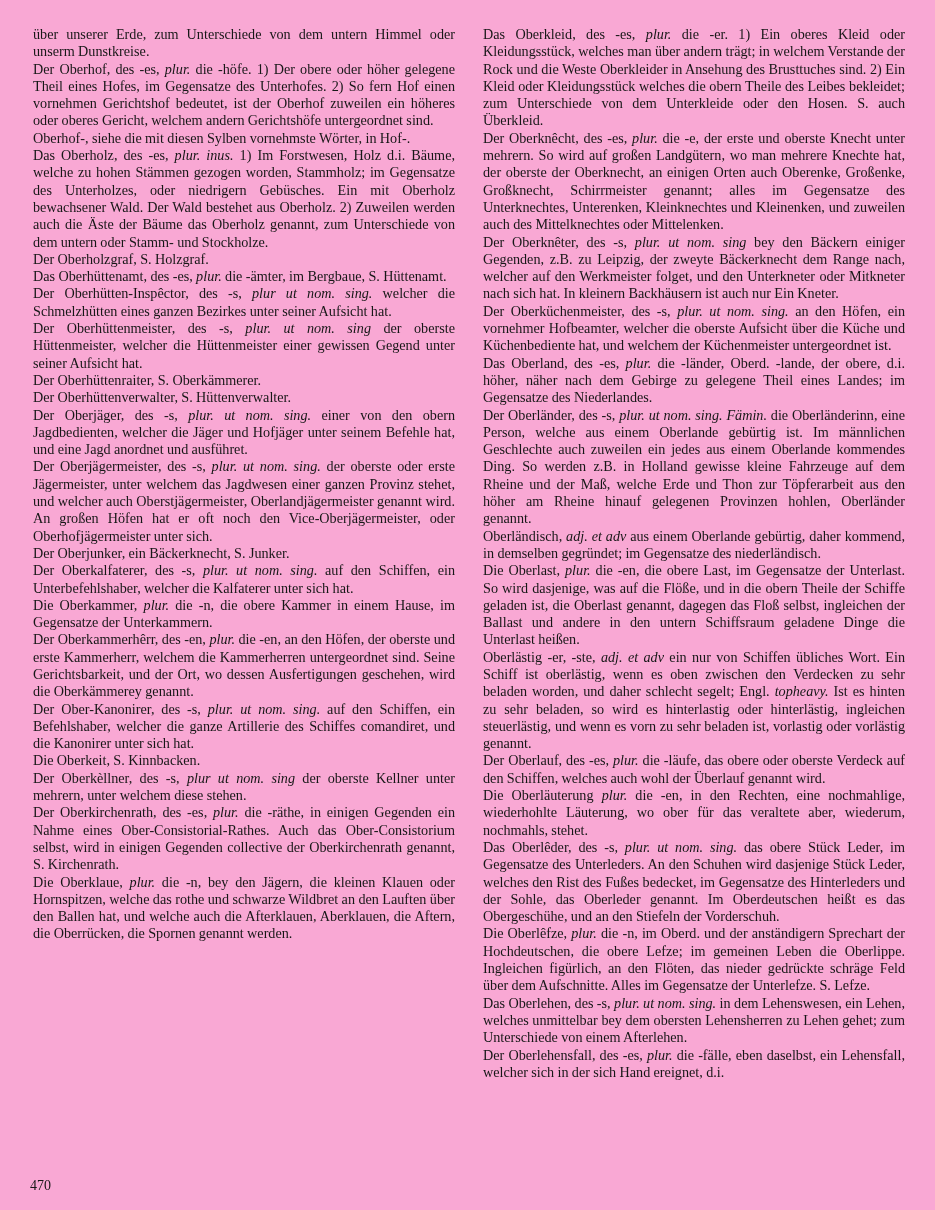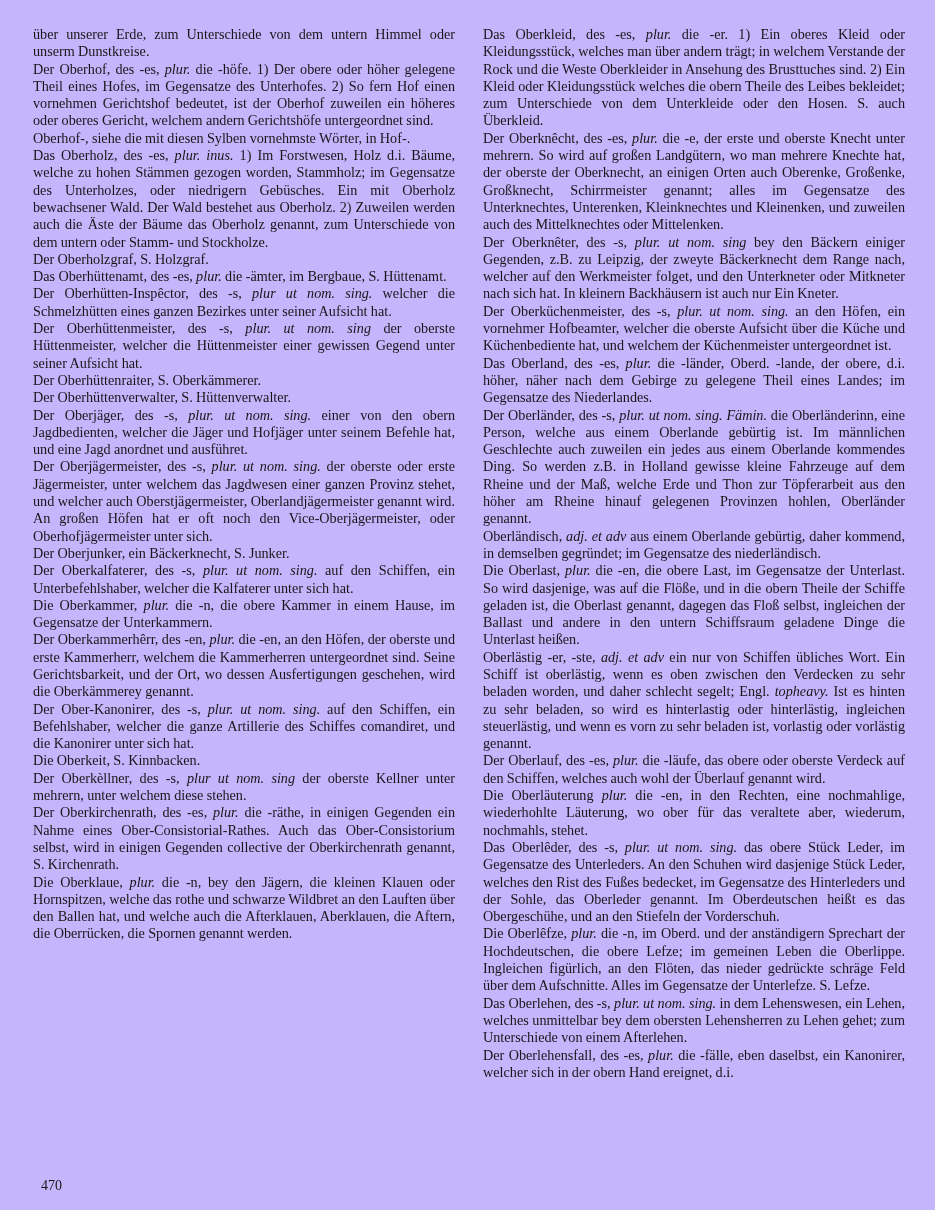--- a/index.html
+++ b/index.html
@@ -7,42 +7,42 @@
   body {
     background: #fdfdfb;
     font-family: "Liberation Serif", "DejaVu Serif", serif;
     color: #171717;
   }
   .page {
     position: relative;
     width: 935px;
     height: 1210px;
     padding: 26px 30px 0 33px;
-    background: #c4b5fd;
+    background: #f9a8d4;
     overflow: hidden;
   }
   .columns {
     display: flex;
     gap: 28px;
   }
   .column {
     width: 422px;
   }
   .entry {
     font-size: 14.2px;
     line-height: 17.3px;
     text-align: justify;
     word-spacing: -0.2px;
   }
   .run-b { font-weight: normal; }
   .run-i { font-style: italic; }
   .run-n { font-weight: normal; font-style: normal; }
   .page-number {
     position: absolute;
-    left: 41px;
+    left: 30px;
     bottom: 16px;
     font-size: 14px;
   }
 </style>
 </head>
 <body>
 
 <div class="page">
   <div class="columns">
     <div class="column" id="col-left">
@@ -76,17 +76,17 @@
         <p class="entry"><span class="run-b">Das Oberland,</span><span class="run-n"> des -es, </span><span class="run-i">plur.</span><span class="run-n"> die -länder, Oberd. -lande, der obere, d.i. höher, näher nach dem Gebirge zu gelegene Theil eines Landes; im Gegensatze des Niederlandes.</span></p>
         <p class="entry"><span class="run-b">Der Oberländer,</span><span class="run-n"> des -s, </span><span class="run-i">plur. ut nom. sing.</span><span class="run-i"> Fämin.</span><span class="run-n"> die Oberländerinn, eine Person, welche aus einem Oberlande gebürtig ist. Im männlichen Geschlechte auch zuweilen ein jedes aus einem Oberlande kommendes Ding. So werden z.B. in Holland gewisse kleine Fahrzeuge auf dem Rheine und der Maß, welche Erde und Thon zur Töpferarbeit aus den höher am Rheine hinauf gelegenen Provinzen hohlen, Oberländer genannt.</span></p>
         <p class="entry"><span class="run-b">Oberländisch,</span><span class="run-n"> </span><span class="run-i">adj. et adv</span><span class="run-n"> aus einem Oberlande gebürtig, daher kommend, in demselben gegründet; im Gegensatze des niederländisch.</span></p>
         <p class="entry"><span class="run-b">Die Oberlast,</span><span class="run-n"> </span><span class="run-i">plur.</span><span class="run-n"> die -en, die obere Last, im Gegensatze der Unterlast. So wird dasjenige, was auf die Flöße, und in die obern Theile der Schiffe geladen ist, die Oberlast genannt, dagegen das Floß selbst, ingleichen der Ballast und andere in den untern Schiffsraum geladene Dinge die Unterlast heißen.</span></p>
         <p class="entry"><span class="run-b">Oberlästig</span><span class="run-n"> -er, -ste, </span><span class="run-i">adj. et adv</span><span class="run-n"> ein nur von Schiffen übliches Wort. Ein Schiff ist oberlästig, wenn es oben zwischen den Verdecken zu sehr beladen worden, und daher schlecht segelt; Engl. </span><span class="run-i">topheavy.</span><span class="run-n"> Ist es hinten zu sehr beladen, so wird es hinterlastig oder hinterlästig, ingleichen steuerlästig, und wenn es vorn zu sehr beladen ist, vorlastig oder vorlästig genannt.</span></p>
         <p class="entry"><span class="run-b">Der Oberlauf,</span><span class="run-n"> des -es, </span><span class="run-i">plur.</span><span class="run-n"> die -läufe, das obere oder oberste Verdeck auf den Schiffen, welches auch wohl der Überlauf genannt wird.</span></p>
         <p class="entry"><span class="run-b">Die Oberläuterung</span><span class="run-n"> </span><span class="run-i">plur.</span><span class="run-n"> die -en, in den Rechten, eine nochmahlige, wiederhohlte Läuterung, wo ober für das veraltete aber, wiederum, nochmahls, stehet.</span></p>
         <p class="entry"><span class="run-b">Das Oberlêder,</span><span class="run-n"> des -s, </span><span class="run-i">plur. ut nom. sing.</span><span class="run-n"> das obere Stück Leder, im Gegensatze des Unterleders. An den Schuhen wird dasjenige Stück Leder, welches den Rist des Fußes bedecket, im Gegensatze des Hinterleders und der Sohle, das Oberleder genannt. Im Oberdeutschen heißt es das Obergeschühe, und an den Stiefeln der Vorderschuh.</span></p>
         <p class="entry"><span class="run-b">Die Oberlêfze,</span><span class="run-n"> </span><span class="run-i">plur.</span><span class="run-n"> die -n, im Oberd. und der anständigern Sprechart der Hochdeutschen, die obere Lefze; im gemeinen Leben die Oberlippe. Ingleichen figürlich, an den Flöten, das nieder gedrückte schräge Feld über dem Aufschnitte. Alles im Gegensatze der Unterlefze. S. Lefze.</span></p>
         <p class="entry"><span class="run-b">Das Oberlehen,</span><span class="run-n"> des -s, </span><span class="run-i">plur. ut nom. sing.</span><span class="run-n"> in dem Lehenswesen, ein Lehen, welches unmittelbar bey dem obersten Lehensherren zu Lehen gehet; zum Unterschiede von einem Afterlehen.</span></p>
-        <p class="entry"><span class="run-b">Der Oberlehensfall,</span><span class="run-n"> des -es, </span><span class="run-i">plur.</span><span class="run-n"> die -fälle, eben daselbst, ein Kanonirer, welcher sich in der obern Hand ereignet, d.i.</span></p>
+        <p class="entry"><span class="run-b">Der Oberlehensfall,</span><span class="run-n"> des -es, </span><span class="run-i">plur.</span><span class="run-n"> die -fälle, eben daselbst, ein Lehensfall, welcher sich in der sich Hand ereignet, d.i.</span></p>
       </div>
   </div>
   <div class="page-number">470</div>
 </div>
 
 </body></html>

